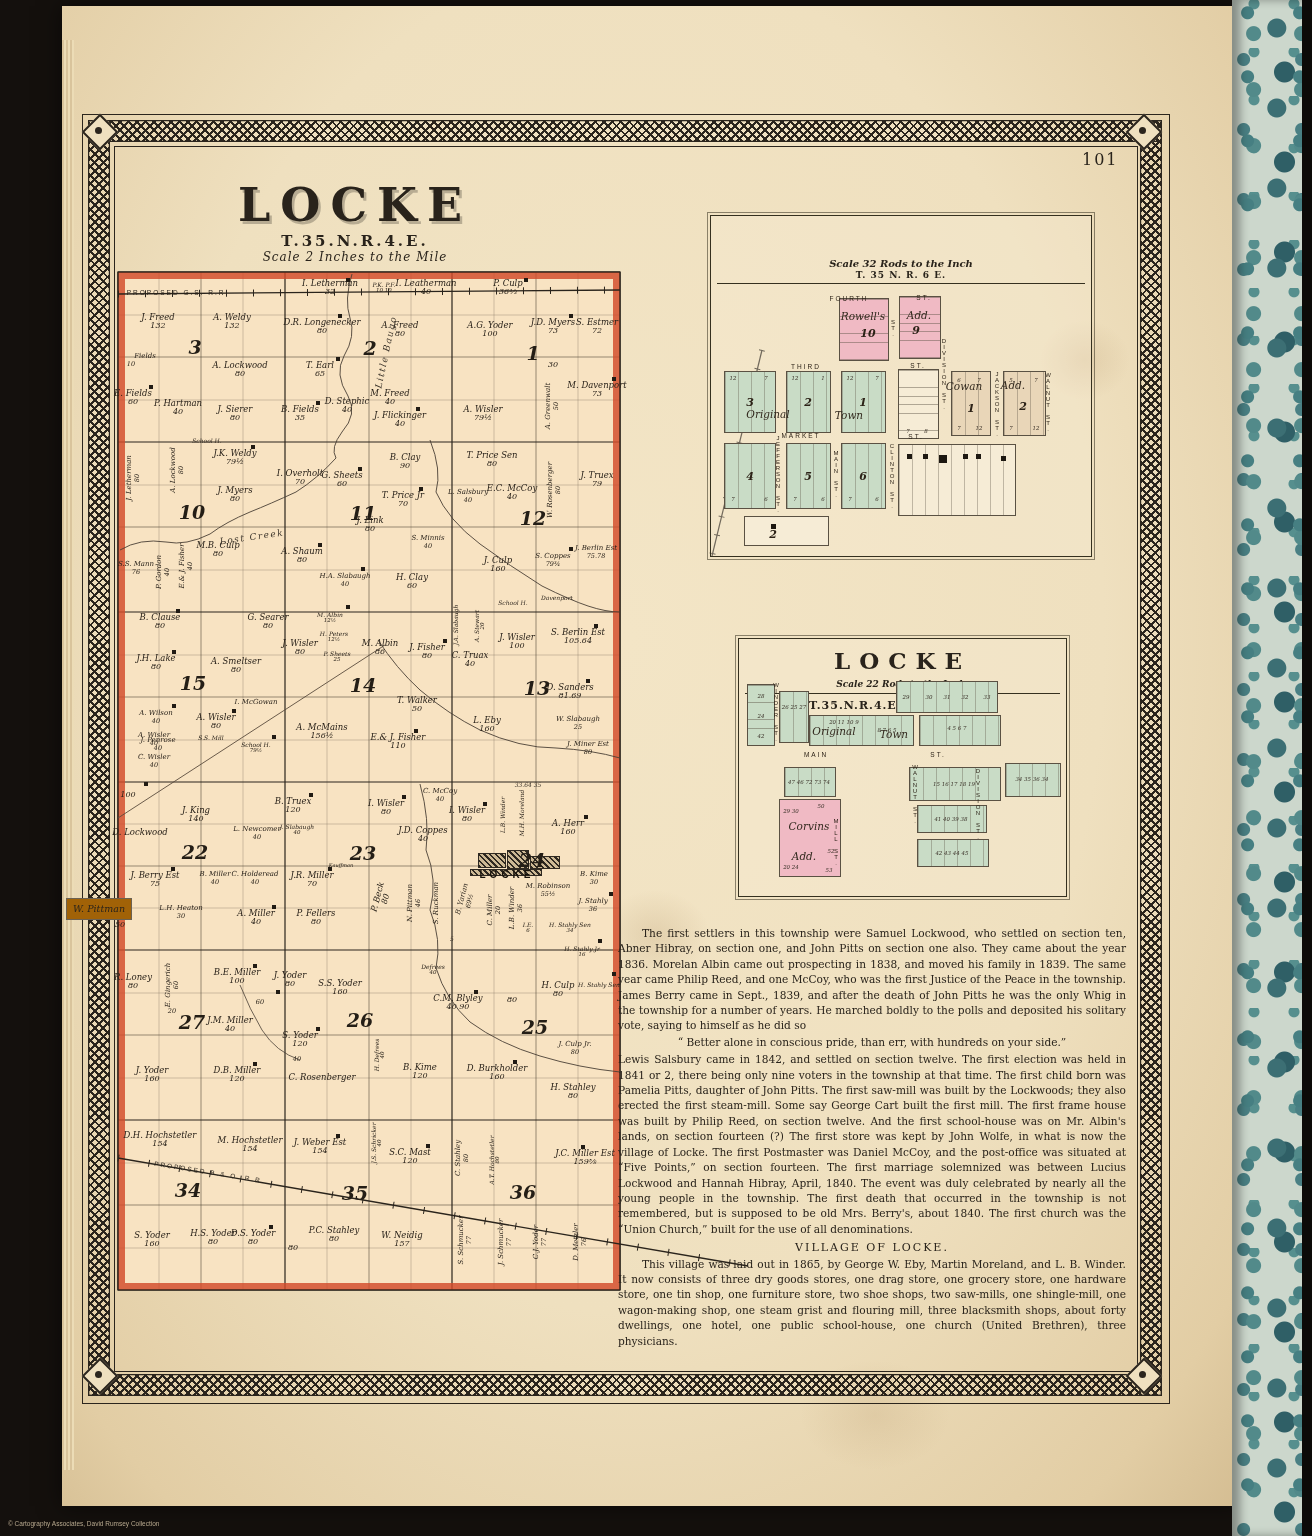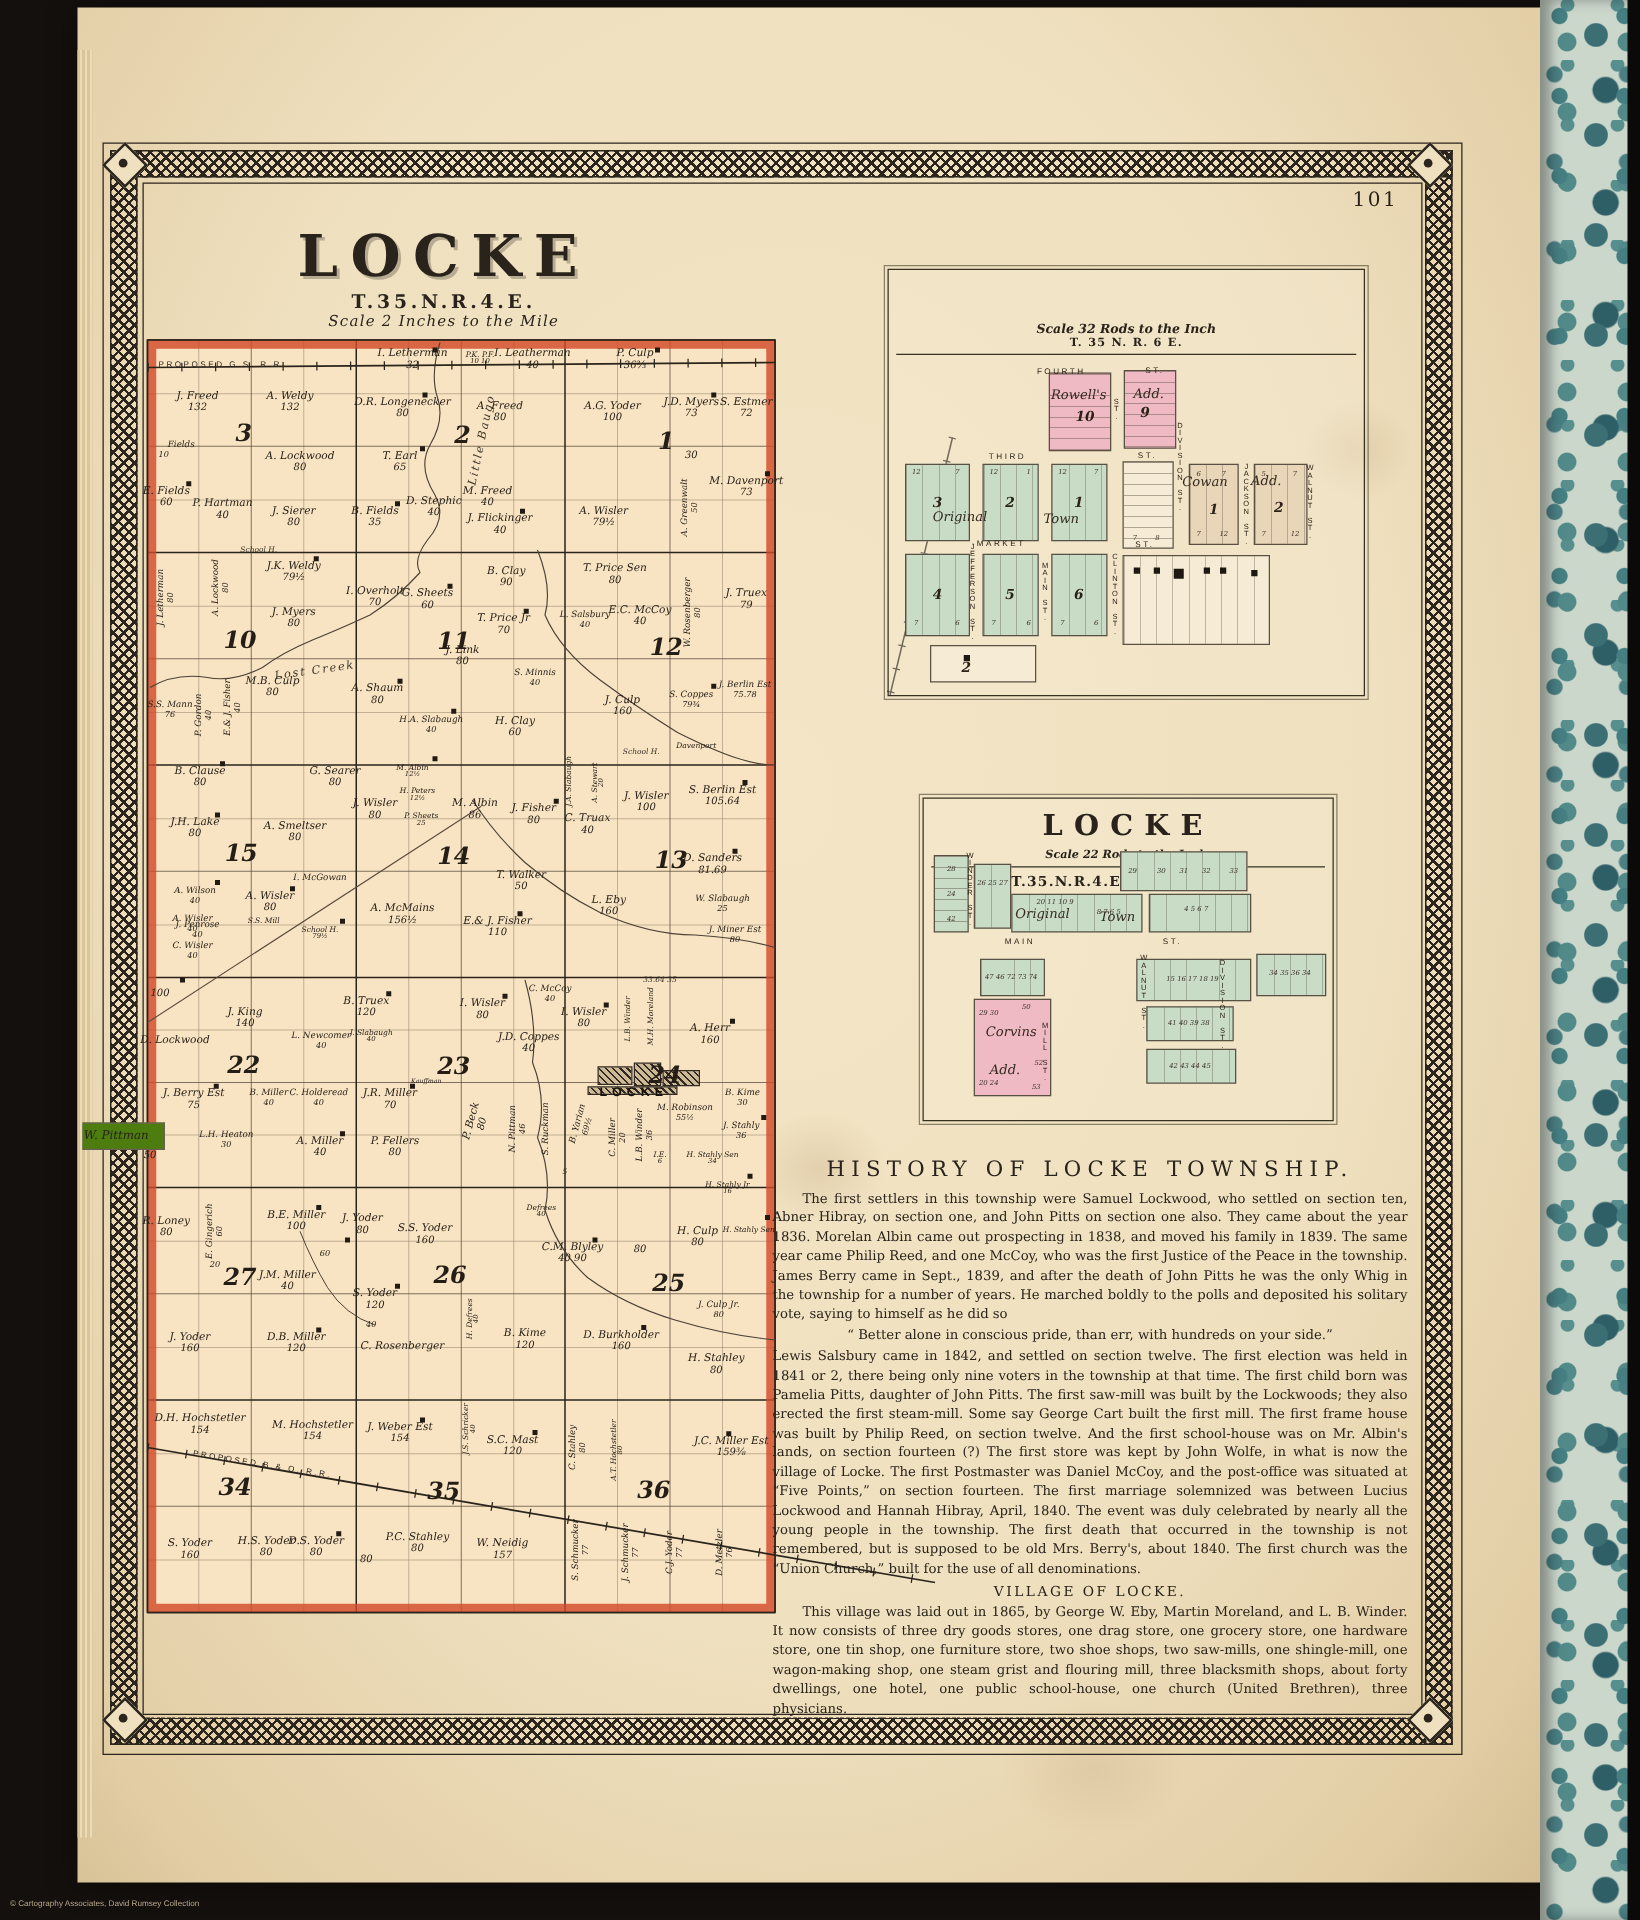--- a/index.html
+++ b/index.html
@@ -47,22 +47,22 @@
   .secnum{position:absolute;transform:translate(-50%,-50%);font-style:italic;font-weight:bold;
      font-size:19px;color:#241e16;}
   .mlabel{position:absolute;white-space:nowrap;}
   .mlabel.rr{font-family:"Liberation Sans",sans-serif;font-size:6.5px;letter-spacing:2px;color:#2a241c;}
   .mlabel.creek{font-style:italic;font-size:9px;letter-spacing:1.5px;color:#3e362c;}
   .mlabel.villa{font-family:"Liberation Sans",sans-serif;font-weight:bold;font-size:10px;letter-spacing:4px;color:#161109;}
   .mlabel.tiny{font-style:italic;font-size:6px;color:#3a3128;}
   .dot{position:absolute;width:3.5px;height:3.5px;background:#211b14;}
   .hatch{position:absolute;background:repeating-linear-gradient(45deg,#2f2921 0 1.5px,#cdb995 1.5px 4px);
      border:0.5px solid #2f2921;}
-  .side-strip{position:absolute;left:66px;top:898px;width:64px;height:20px;background:#4d7c0f;
-     border:1px solid #6b6152;font-style:italic;font-size:9.5px;line-height:19px;}
+  .side-strip{position:absolute;left:66px;top:898px;width:64px;height:20px;background:#a16207;
+     border:1px solid #6b6152;font-style:italic;font-size:9.5px;text-align:center;line-height:19px;}
   
   .inset{position:absolute;background:rgba(246,235,212,.35);border:1.2px solid #35301f;
      outline:1px solid rgba(53,48,31,.55);outline-offset:2px;}
   .inset h2{margin:0;text-align:center;font-weight:bold;}
   .np-title{font-size:27px;letter-spacing:6px;padding-top:8px;}
   .lk-title{font-size:23px;letter-spacing:9px;padding-top:8px;}
   .in-scale{position:absolute;width:100%;text-align:center;font-style:italic;font-weight:bold;font-size:10px;}
   .in-twp{position:absolute;width:100%;text-align:center;font-weight:bold;font-size:9px;letter-spacing:1px;}
   .in-rule{position:absolute;left:6px;right:6px;border-top:1px solid #35301f;}
   .blk{position:absolute;border:0.7px solid #5a5143;box-sizing:border-box;}
@@ -1003,21 +1003,20 @@
         <div class="ilabel tn" style="left: 213px; top: 214px; transform: translate(-50%, -50%);">42 43 44 45</div>
         <div class="ilabel tn" style="left: 52px; top: 172px; transform: translate(-50%, -50%);">29 30</div>
         <div class="ilabel tn" style="left: 82px; top: 167px; transform: translate(-50%, -50%);">50</div>
         <div class="ilabel tn" style="left: 92px; top: 212px; transform: translate(-50%, -50%);">52</div>
         <div class="ilabel tn" style="left: 52px; top: 228px; transform: translate(-50%, -50%);">20 24</div>
         <div class="ilabel tn" style="left: 90px; top: 231px; transform: translate(-50%, -50%);">53</div>
       </div>
   </div>
 
   <div class="history">
-    <h3>HISTORY OF LOCKE TOWNSHIP.</h3>
     <div id="history-body">
         <p class="ind">The first settlers in this township were Samuel Lockwood, who settled on section ten, Abner Hibray, on section one, and John Pitts on section one also.  They came about the year 1836.  Morelan Albin came out prospecting in 1838, and moved his family in 1839.  The same year came Philip Reed, and one McCoy, who was the first Justice of the Peace in the township.  James Berry came in Sept., 1839, and after the death of John Pitts he was the only Whig in the township for a number of years.  He marched boldly to the polls and deposited his solitary vote, saying to himself as he did so</p>
         <p class="quote">“ Better alone in conscious pride, than err, with hundreds on your side.”</p>
         <p class="">Lewis Salsbury came in 1842, and settled on section twelve.  The first election was held in 1841 or 2, there being only nine voters in the township at that time.  The first child born was Pamelia Pitts, daughter of John Pitts.  The first saw-mill was built by the Lockwoods; they also erected the first steam-mill.  Some say George Cart built the first mill.  The first frame house was built by Philip Reed, on section twelve.  And the first school-house was on Mr. Albin's lands, on section fourteen (?)  The first store was kept by John Wolfe, in what is now the village of Locke.  The first Postmaster was Daniel McCoy, and the post-office was situated at “Five Points,” on section fourteen.  The first marriage solemnized was between Lucius Lockwood and Hannah Hibray, April, 1840.  The event was duly celebrated by nearly all the young people in the township.  The first death that occurred in the township is not remembered, but is supposed to be old Mrs. Berry's, about 1840.  The first church was the “Union Church,” built for the use of all denominations.</p>
         <p class="sub">VILLAGE OF LOCKE.</p>
         <p class="ind">This village was laid out in 1865, by George W. Eby, Martin Moreland, and L. B. Winder.  It now consists of three dry goods stores, one drag store, one grocery store, one hardware store, one tin shop, one furniture store, two shoe shops, two saw-mills, one shingle-mill, one wagon-making shop, one steam grist and flouring mill, three blacksmith shops, about forty dwellings, one hotel, one public school-house, one church (United Brethren), three physicians.</p>
       </div>
   </div>
 
   <div class="marble"></div>

